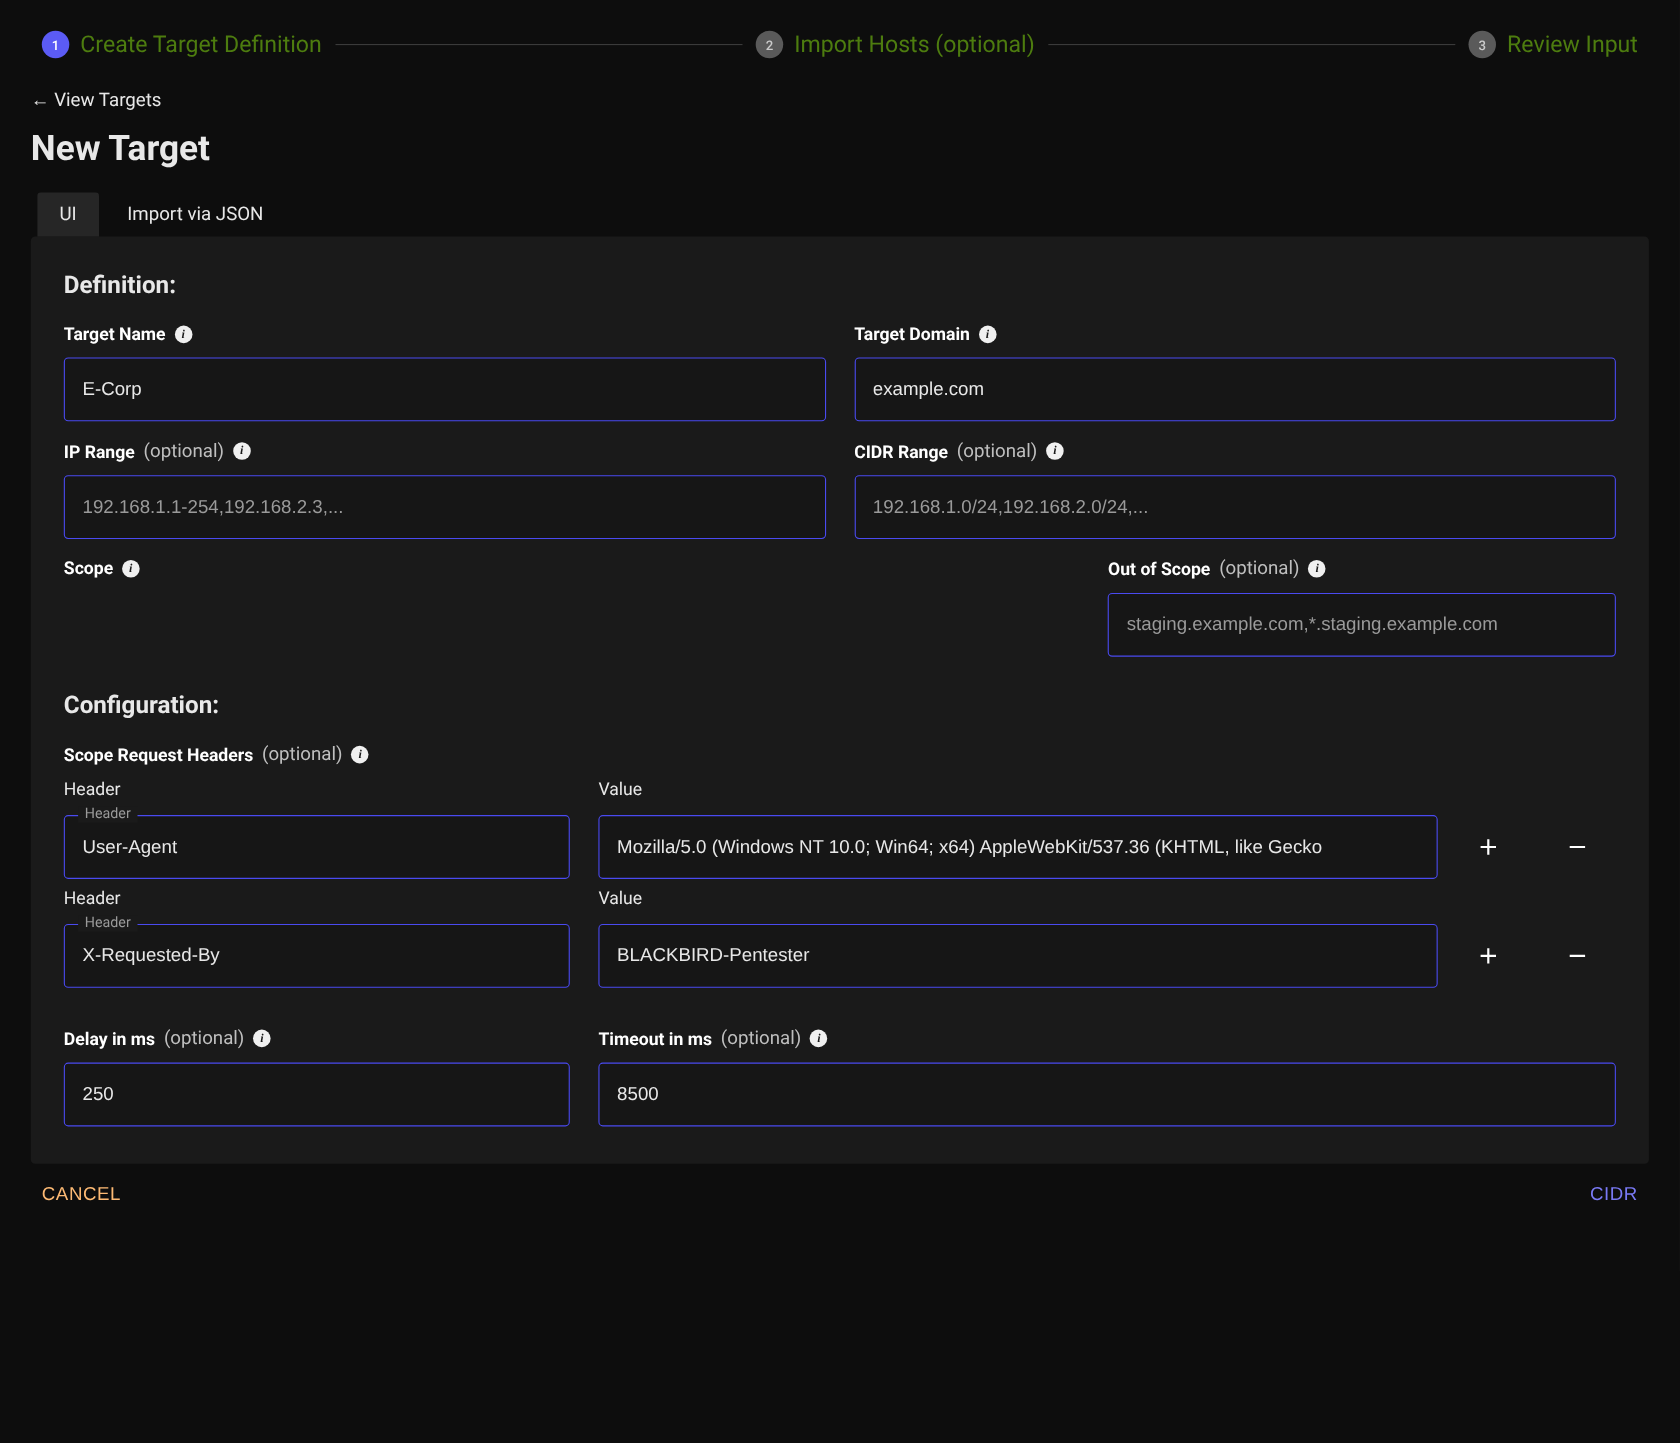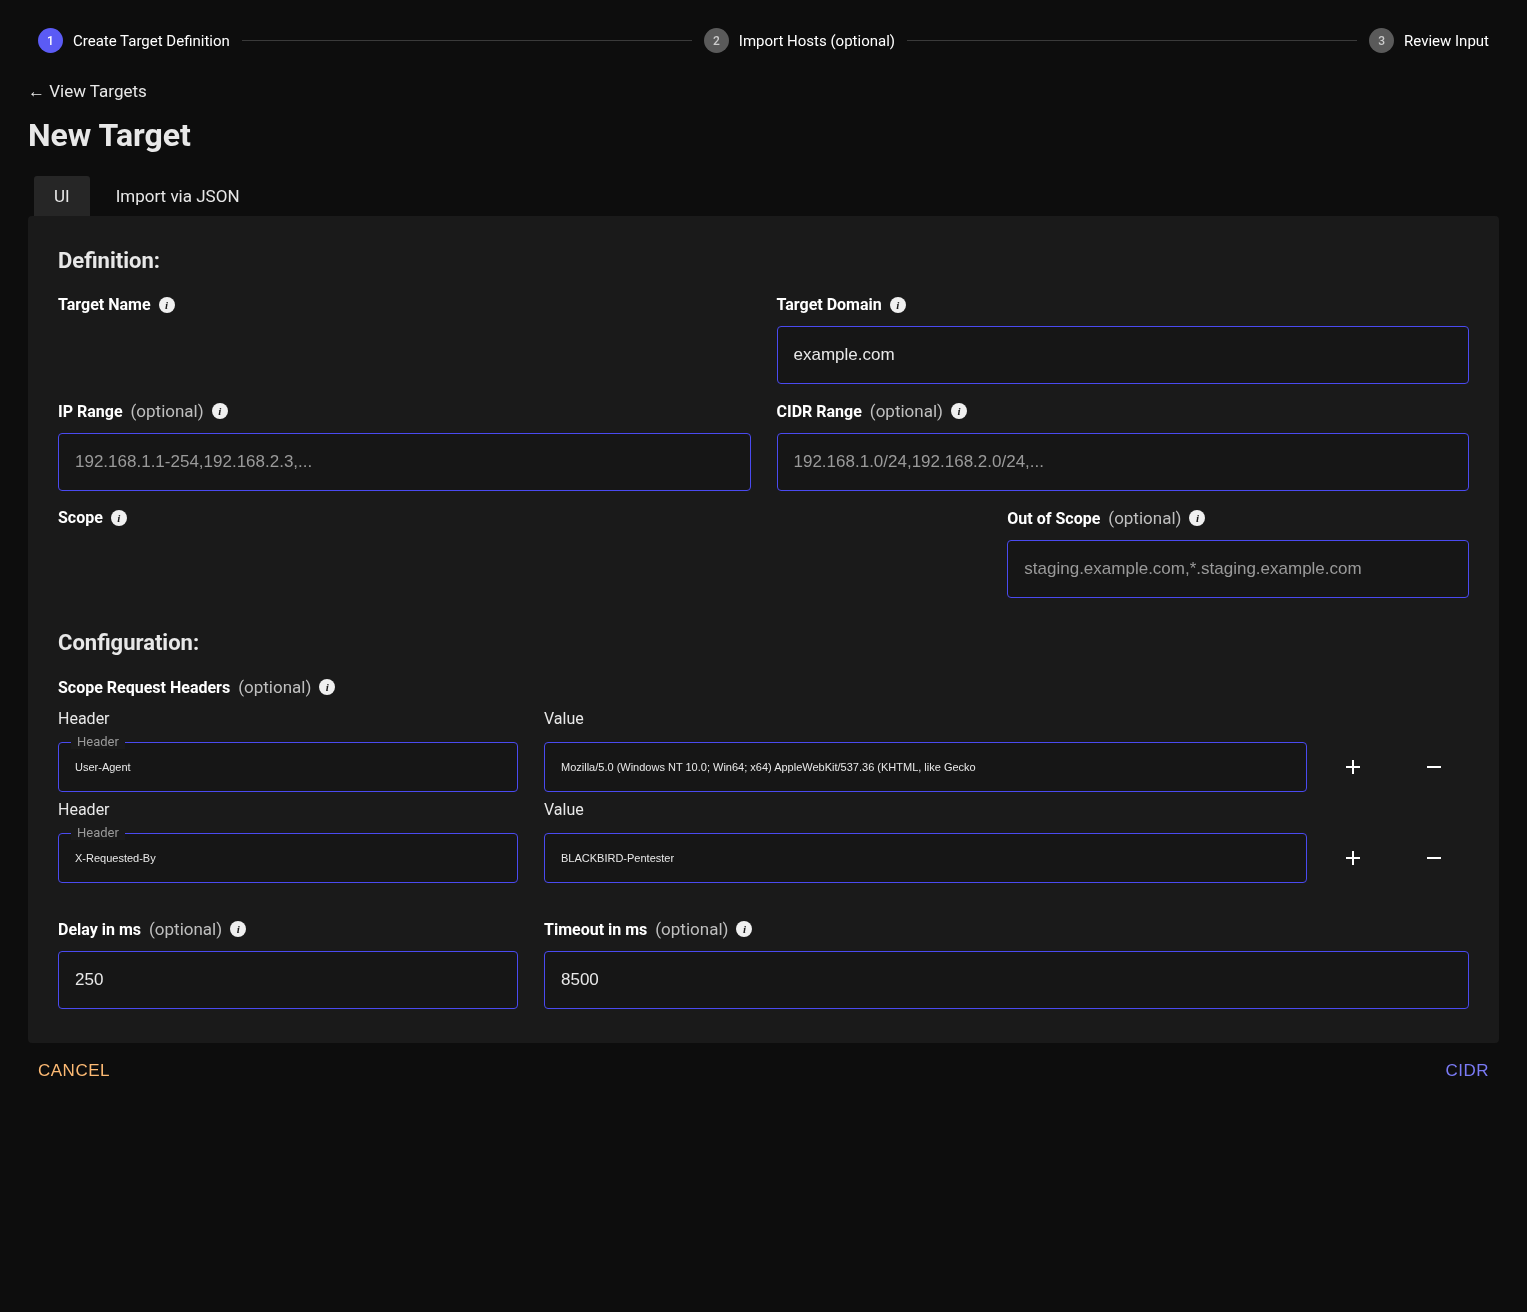--- a/index.html
+++ b/index.html
@@ -37,22 +37,22 @@
 }
 .step-circle.active {
   background: #5b5bf5;
   color: #fff;
 }
 .step-circle.inactive {
   background: #5a5a5a;
   color: #ccc;
 }
 .step-label {
-  color: #ffffff;
-  font-size: 15px;
+  color: #4d7c0f;
+  font-size: 21px;
 }
 .step-connector {
   flex: 1;
   height: 1px;
   background: #3a3a3a;
   margin: 0 12px;
 }
 .back-link {
   color: #e8e8e8;
   text-decoration: none;
@@ -173,21 +173,21 @@
   padding: 0 6px;
   font-size: 13px;
   color: #9a9a9a;
 }
 .outlined-field input {
   width: 100%;
   background: transparent;
   border: none;
   padding: 18px 16px;
   color: #e8e8e8;
-  font-size: 11px;
+  font-size: 17px;
   outline: none;
 }
 .icon-btn {
   width: 40px;
   height: 40px;
   display: flex;
   align-items: center;
   justify-content: center;
   color: #fff;
   cursor: pointer;
@@ -268,20 +268,21 @@
 <div class="panel">
 
   <div class="section-title">Definition:</div>
 
   <div class="field-grid-2">
     <div>
       <div class="field-label-row">
         <span class="field-label">Target Name</span>
         <span class="info-icon">i</span>
       </div>
+      <input class="text-input" type="text" value="E-Corp" style="">
     </div>
     <div>
       <div class="field-label-row">
         <span class="field-label">Target Domain</span>
         <span class="info-icon">i</span>
       </div>
       <input class="text-input" type="text" value="example.com" style="">
     </div>
   </div>
 

